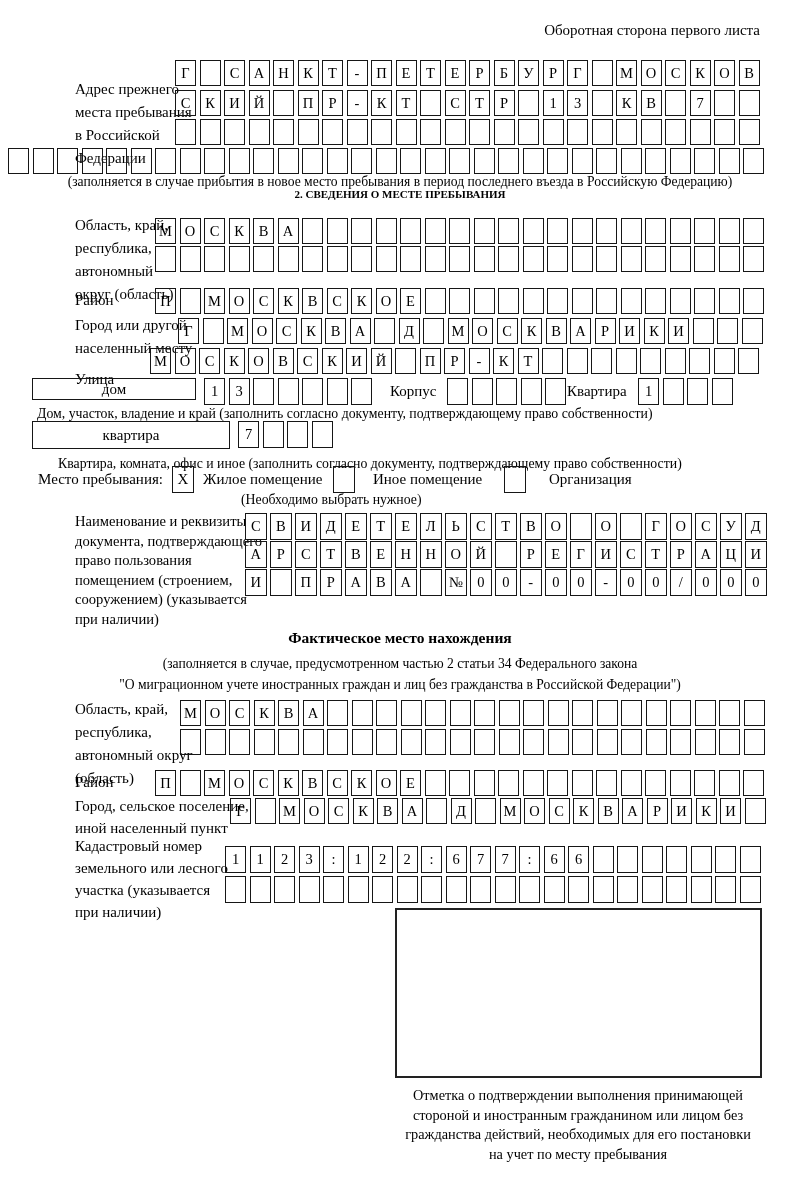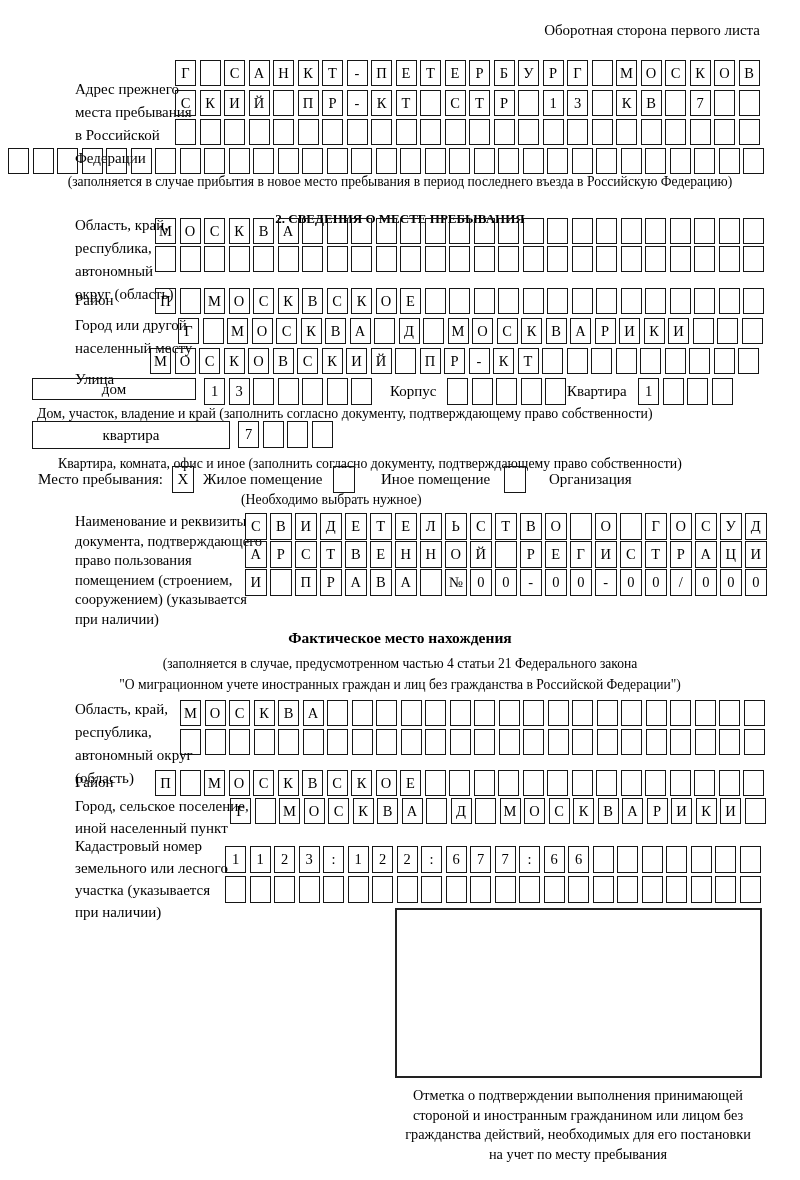--- a/index.html
+++ b/index.html
@@ -158,21 +158,21 @@
     <span class="cbox"></span>
     <span class="cbox"></span>
     <span class="cbox"></span>
     <span class="cbox"></span>
     <span class="cbox"></span>
     <span class="cbox"></span>
     <span class="cbox"></span>
   </div>
 <div class="abs note center" style="top:174px;">(заполняется в случае прибытия в новое место пребывания в период последнего въезда в Российскую Федерацию)</div>
 
-<div class="abs b center" style="top:211px;font-size:13px;">2. СВЕДЕНИЯ О МЕСТЕ ПРЕБЫВАНИЯ</div>
+<div class="abs b center" style="top:188px;font-size:11px;">2. СВЕДЕНИЯ О МЕСТЕ ПРЕБЫВАНИЯ</div>
 
 <div class="abs lbl" style="left:75px;top:214px;">Область, край,
 республика,
 автономный
 округ (область)</div>
 <div class="boxrow" style="left:155px;top:218px;">
     <span class="cbox">М</span>
     <span class="cbox">О</span>
     <span class="cbox">С</span>
     <span class="cbox">К</span>
@@ -346,21 +346,21 @@
     <span class="cbox"></span>
     <span class="cbox"></span>
     <span class="cbox"></span>
   </div>
 <div class="abs smallnote" style="left:37px;top:456px;margin-left:21px;">Квартира, комната, офис и иное (заполнить согласно документу, подтверждающему право собственности)</div>
 
 <div class="abs" style="left:38px;top:471px;">Место пребывания:</div>
 <div class="checkbox" style="left:172px;top:466px;">X</div>
 <div class="abs" style="left:203px;top:471px;">Жилое помещение</div>
 <div class="checkbox" style="left:333px;top:466px;"></div>
-<div class="abs" style="left:373px;top:471px;margin-left:8px;">Иное помещение</div>
+<div class="abs" style="left:373px;top:471px;">Иное помещение</div>
 <div class="checkbox" style="left:504px;top:466px;"></div>
 <div class="abs" style="left:549px;top:471px;">Организация</div>
 <div class="abs smallnote" style="left:241px;top:492px;">(Необходимо выбрать нужное)</div>
 
 <div class="abs" style="left:75px;top:512px;font-size:14.6px;line-height:19.5px;white-space:pre-line;">Наименование и реквизиты
 документа, подтверждающего
 право пользования
 помещением (строением,
 сооружением) (указывается
 при наличии)</div>
@@ -428,21 +428,21 @@
     <span class="cbox">-</span>
     <span class="cbox">0</span>
     <span class="cbox">0</span>
     <span class="cbox">/</span>
     <span class="cbox">0</span>
     <span class="cbox">0</span>
     <span class="cbox">0</span>
   </div>
 
 <div class="abs b center" style="top:629px;font-size:15.5px;">Фактическое место нахождения</div>
-<div class="abs note center" style="top:656px;">(заполняется в случае, предусмотренном частью 4 статьи 21 Федерального закона</div>
+<div class="abs note center" style="top:656px;">(заполняется в случае, предусмотренном частью 2 статьи 34 Федерального закона</div>
 <div class="abs note center" style="top:677px;">"О миграционном учете иностранных граждан и лиц без гражданства в Российской Федерации")</div>
 
 <div class="abs lbl" style="left:75px;top:698px;">Область, край,
 республика,
 автономный округ
 (область)</div>
 <div class="boxrow" style="left:180px;top:700px;">
     <span class="cbox">М</span>
     <span class="cbox">О</span>
     <span class="cbox">С</span>

